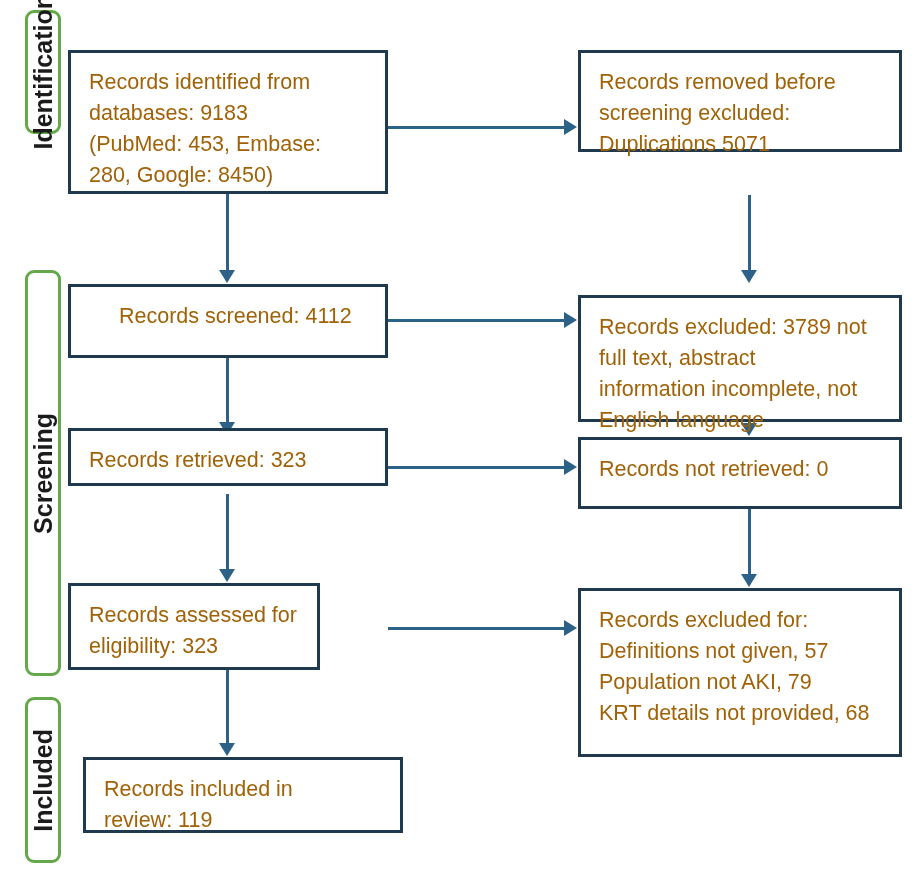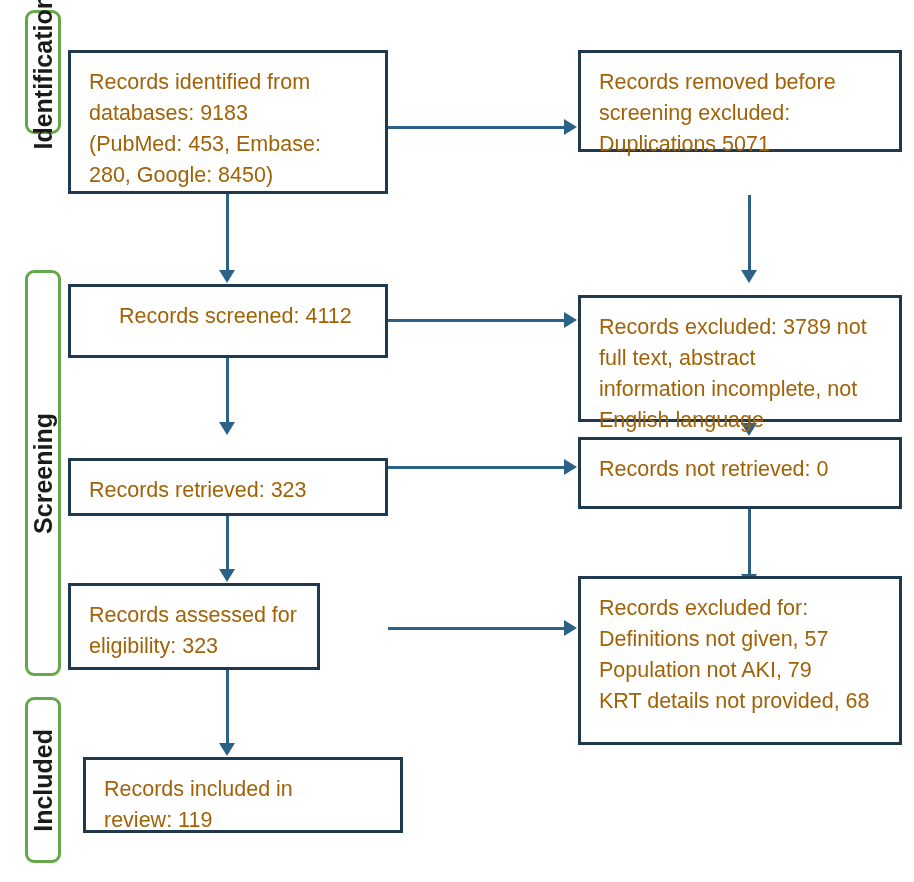--- a/index.html
+++ b/index.html
@@ -144,34 +144,34 @@
     <p>Records screened: 4112</p>
   </div>
 
   <div class="node" style="left:578px; top:283px; width:324px; height:127px;margin-top:12px;">
     <p>Records excluded: 3789 not
 full text, abstract
 information incomplete, not
 English language</p>
   </div>
 
-  <div class="node" style="left:68px; top:458px; width:320px; height:58px;">
+  <div class="node" style="left:68px; top:428px; width:320px; height:58px;">
     <p>Records retrieved: 323</p>
   </div>
 
   <div class="node" style="left:578px; top:437px; width:324px; height:72px;">
     <p>Records not retrieved: 0</p>
   </div>
 
   <div class="node" style="left:68px; top:583px; width:252px; height:87px;">
     <p>Records assessed for
 eligibility: 323</p>
   </div>
 
-  <div class="node" style="left:578px; top:576px; width:324px; height:169px;">
+  <div class="node" style="left:578px; top:588px; width:324px; height:169px;">
     <p>Records excluded for:
 Definitions not given, 57
 Population not AKI, 79
 KRT details not provided, 68</p>
   </div>
 
   <div class="node" style="left:83px; top:757px; width:320px; height:76px;">
     <p>Records included in
 review: 119</p>
   </div>

